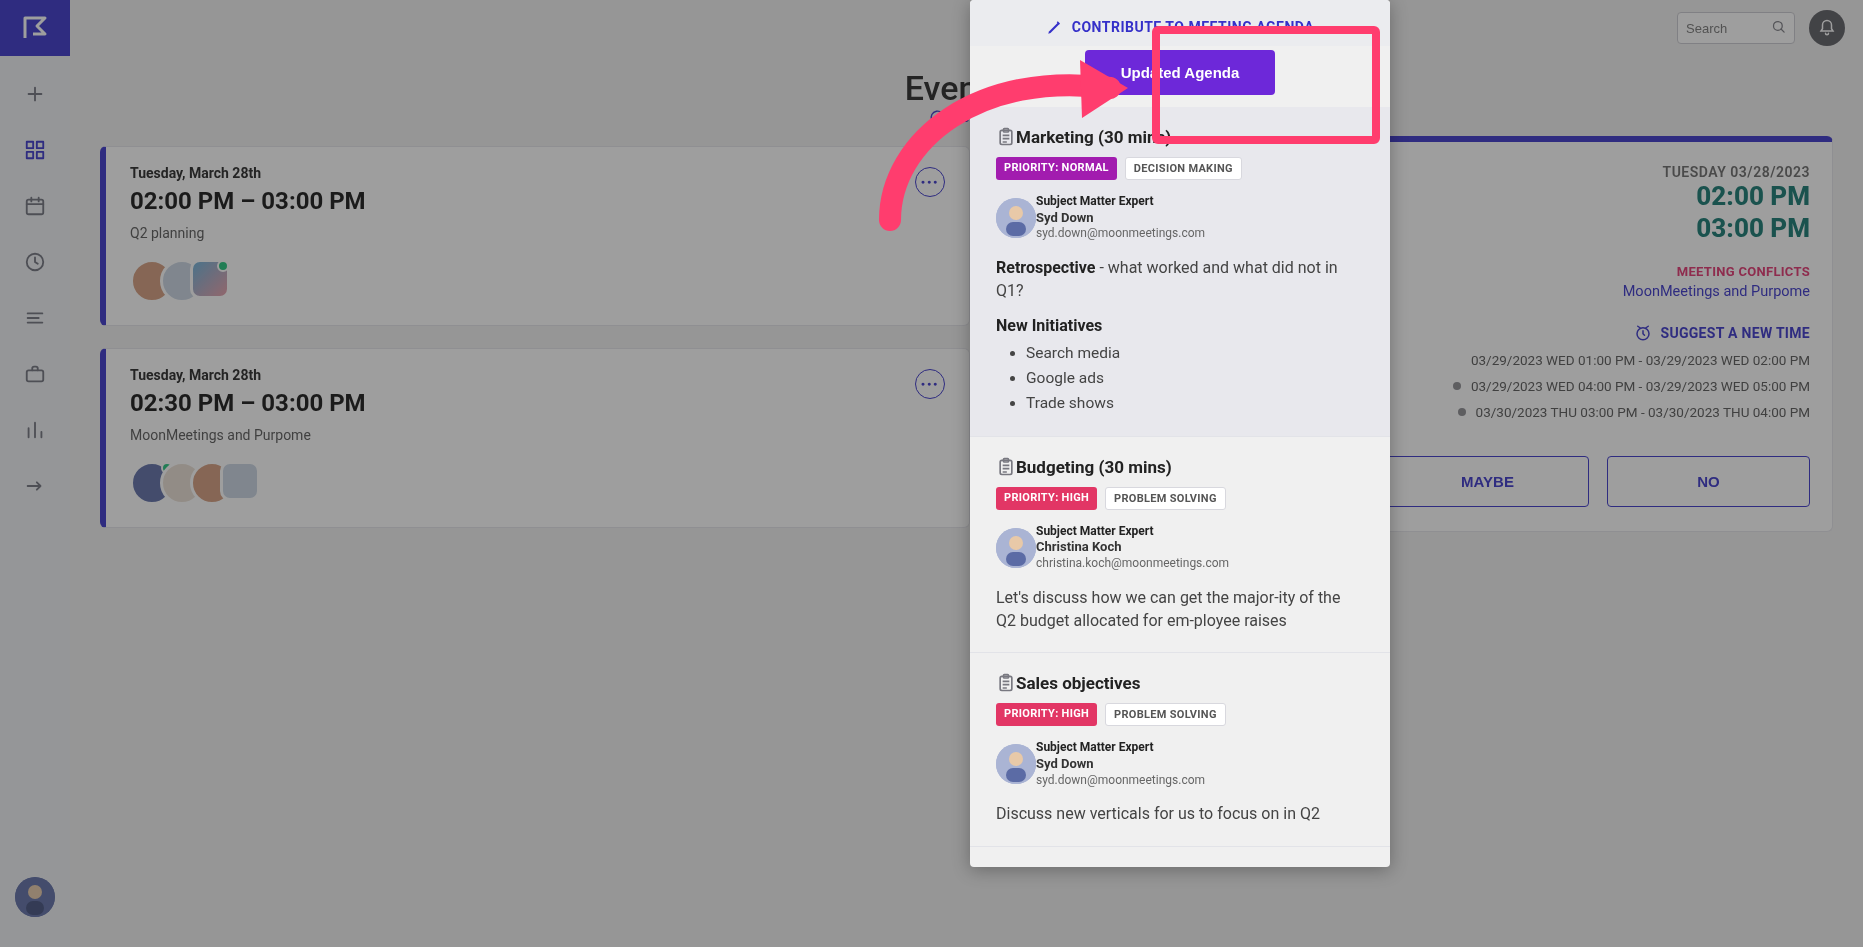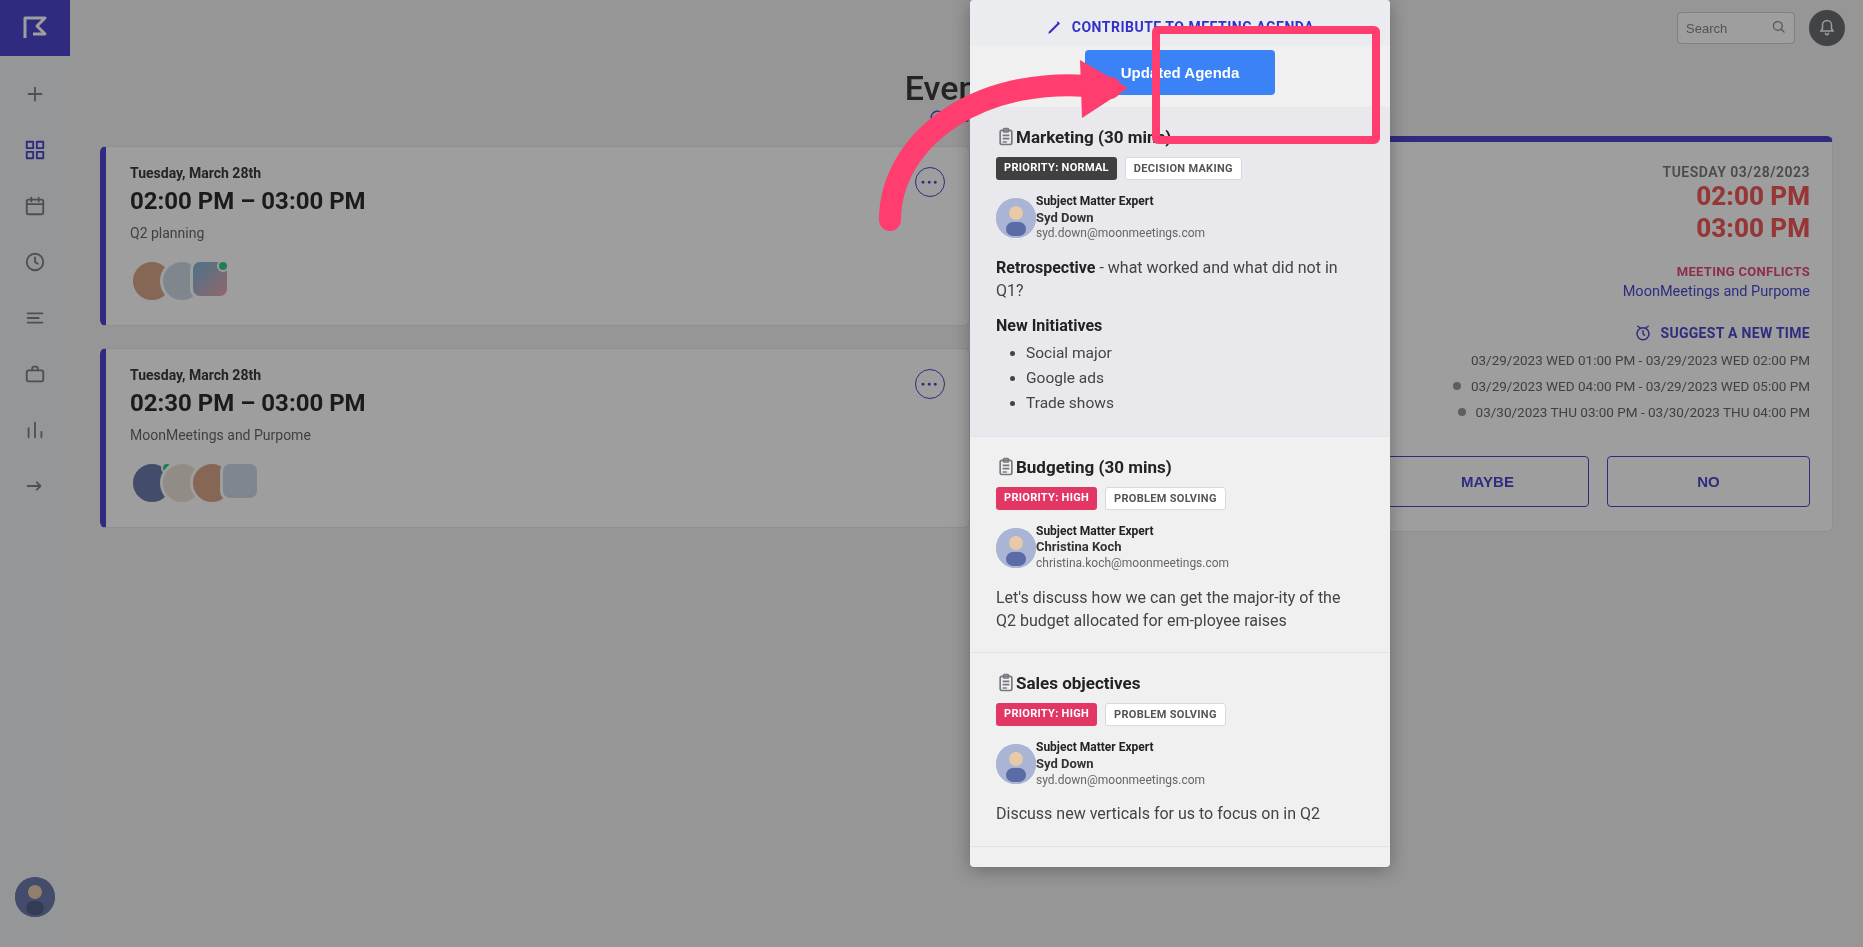--- a/index.html
+++ b/index.html
@@ -44,48 +44,48 @@
 .av:first-child { margin-left:0; }
 .av.sq1 { width:40px; height:40px; border-radius:10px; background:#8fa3d9; }
 .av-dot { position:absolute; top:-2px; right:-2px; width:12px; height:12px; border-radius:50%; background:#1ec37b; border:2px solid #fff; }
 .card-menu { position:absolute; top:20px; right:24px; width:30px; height:30px; border:1.5px solid #3530c9; border-radius:50%; display:flex; align-items:center; justify-content:center; color:#3530c9; cursor:pointer; font-size:7px; letter-spacing:2px; }
 
 
 .agenda-panel { position:absolute; left:970px; top:0; width:420px; background:#f0f0f0; z-index:60; box-shadow:0 3px 18px rgba(0,0,0,0.3); border-radius:4px; overflow:hidden; padding-bottom:20px; }
 .agenda-header { text-align:center; padding:18px 12px 10px; display:flex; align-items:center; justify-content:center; gap:8px; background:#ebecef; }
 .agenda-header-title { font-weight:700; font-size:14px; letter-spacing:0.5px; color:#3530c9; }
 .agenda-updated-wrap { padding:0 18px; }
-.agenda-updated-btn { width:190px; margin:4px auto 12px auto; display:block; background:#3b82f6; color:#fff; border:none; padding:14px 10px; font-weight:700; font-size:15px; border-radius:4px; cursor:pointer; }
+.agenda-updated-btn { width:190px; margin:4px auto 12px auto; display:block; background:#6d28d9; color:#fff; border:none; padding:14px 10px; font-weight:700; font-size:15px; border-radius:4px; cursor:pointer; }
 .agenda-body { max-height:830px; overflow:hidden; }
 .agenda-body::-webkit-scrollbar { width:6px; }
 .agenda-body::-webkit-scrollbar-thumb { background:#c3c4cc; border-radius:3px; }
 .agenda-item { padding:20px 26px; border-bottom:1px solid #e2e3e8; }
 .agenda-item.first { background:#e8e8ed; }
 .agenda-item-head { display:flex; align-items:center; }
 .agenda-item-title { font-weight:700; font-size:17px; color:#222; }
 .tags { display:flex; gap:8px; margin-top:10px; }
 .tag { font-size:11px; font-weight:700; padding:4px 8px; border-radius:3px; letter-spacing:0.3px; }
-.tag.priority-normal { background:#404040; color:#fff; }
+.tag.priority-normal { background:#a21caf; color:#fff; }
 .tag.priority-high { background:#e23665; color:#fff; }
 .tag.cat { background:#fff; border:1px solid #d8d8de; color:#555; }
 .sme { display:flex; gap:0; margin-top:14px; align-items:center; }
 .sme-av { width:40px; height:40px; border-radius:50%; background:#aab4d4; flex-shrink:0; }
 .sme-info { font-size:12.5px; color:#333; line-height:1.3; }
 .sme-role { font-weight:700; font-size:12px; color:#222; }
 .sme-name { font-weight:700; font-size:13px; }
 .sme-email { font-size:12px; color:#666; }
 .agenda-desc { margin-top:14px; font-size:16px; color:#444; line-height:1.45; }
 .agenda-desc strong { color:#222; }
 .agenda-subhead { margin-top:14px; font-weight:700; font-size:16px; color:#222; }
 .agenda-list { margin-top:6px; padding-left:30px; font-size:15.5px; color:#444; line-height:1.6; list-style:disc; }
 
 
 .detail-panel { position:absolute; right:30px; top:136px; width:470px; background:#fff; border:1px solid #e4e4e9; border-top:6px solid #3530c9; border-radius:6px; padding:22px 22px 24px 22px; text-align:right; }
 .detail-date { font-size:14px; font-weight:600; color:#666; letter-spacing:0.5px; }
-.detail-time { font-size:26px; font-weight:800; color:#ef4444; margin-top:2px; line-height:1.15; }
+.detail-time { font-size:26px; font-weight:800; color:#0f766e; margin-top:2px; line-height:1.15; }
 .conflicts-label { font-size:13px; font-weight:700; letter-spacing:0.3px; color:#e2316d; margin-top:20px; }
 .conflicts-link { font-size:14.5px; color:#3530c9; margin-top:4px; cursor:pointer; }
 .suggest-wrap { display:flex; align-items:center; justify-content:flex-end; gap:8px; margin-top:24px; color:#3530c9; font-weight:700; font-size:14px; letter-spacing:0.3px; cursor:pointer; }
 .slot { font-size:13.5px; color:#555; margin-top:10px; display:flex; align-items:center; justify-content:flex-end; gap:10px; }
 .slot-dot { width:8px; height:8px; border-radius:50%; background:#8a8a8f; }
 .action-row { display:flex; gap:18px; margin-top:36px; }
 .act-btn { flex:1; border:1.5px solid #3530c9; background:#fff; color:#3530c9; font-weight:700; font-size:15px; padding:16px 0; border-radius:4px; cursor:pointer; }
 
 
 .highlight-box { position:absolute; z-index:70; border:8px solid #ff3d6e; border-radius:6px; pointer-events:none; }
@@ -295,21 +295,21 @@
               </svg></div>
             <div class="sme-info">
               <div class="sme-role">Subject Matter Expert</div>
               <div class="sme-name">Syd Down</div>
               <div class="sme-email">syd.down@moonmeetings.com</div>
             </div>
           </div>
           <div class="agenda-desc"><strong>Retrospective</strong> - what worked and what did not in Q1?</div>
           <div class="agenda-subhead">New Initiatives</div>
           <ul class="agenda-list">
-            <li>Social major</li>
+            <li>Search media</li>
             <li>Google ads</li>
             <li>Trade shows</li>
           </ul>
         </div>
         <div class="agenda-item">
           <div class="agenda-item-head">
             <svg width="20" height="20" viewBox="0 0 24 24" fill="none" stroke="#787880" stroke-width="2">
               <rect x="5" y="4" width="14" height="17" rx="2"></rect>
               <rect x="9" y="2" width="6" height="4" rx="1"></rect>
               <path d="M8 10h8M8 14h8M8 18h5"></path>

